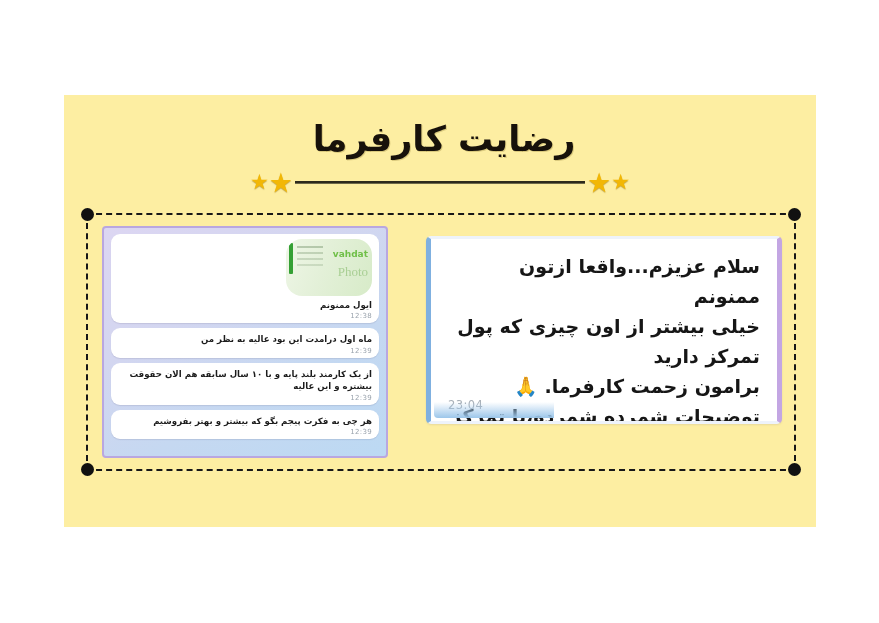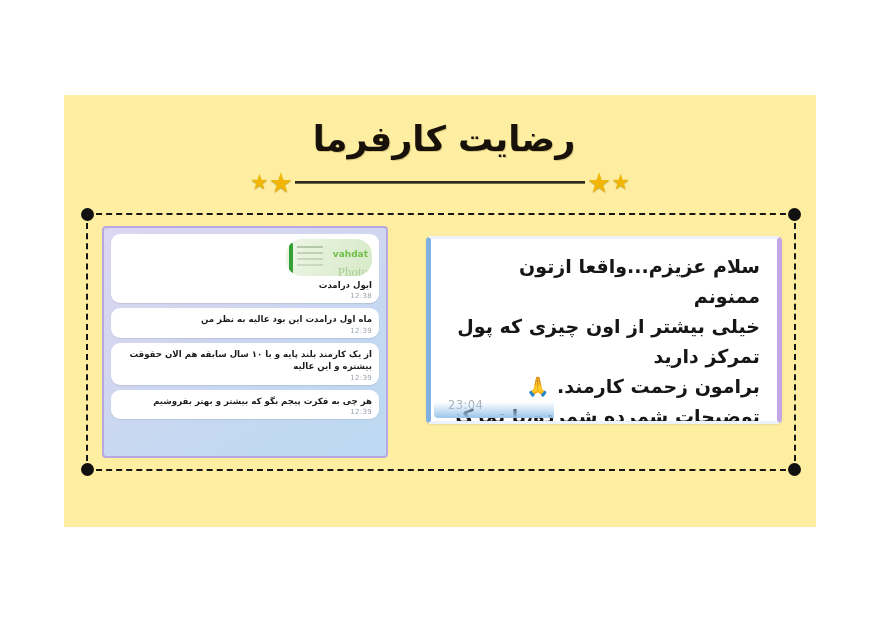--- a/index.html
+++ b/index.html
@@ -150,21 +150,21 @@
     color: #9aa3ad;
     text-align: right;
     direction: ltr;
     margin-top: 1px;
     letter-spacing: 0.3px;
   }
 
   
   .photo-preview {
     width: 86px;
-    height: 37px;
+    height: 57px;
     border-radius: 16px;
     background: linear-gradient(110deg, #eef6e6 0%, #e3f0d8 45%, #d7ebc8 100%);
     position: relative;
     overflow: hidden;
     margin-bottom: 3px;
   }
   .photo-preview .green-bar {
     position: absolute;
     left: 3px; top: 4px;
     width: 4px; height: 31px;
@@ -293,21 +293,21 @@
 
         <div class="bubble">
           <div class="photo-preview">
             <span class="green-bar"></span>
             <span class="doc-lines"></span>
             <span class="pv-label">
               <span class="pv-name">vahdat</span><br>
               <span class="pv-sub">Photo</span>
             </span>
           </div>
-          <div class="btext">ایول درامدت</div>
+          <div class="btext">ایول ممنونم</div>
           <div class="btime">12:38</div>
         </div>
 
         <div class="bubble">
           <div class="btext">ماه اول درامدت این بود عالیه به نظر من</div>
           <div class="btime">12:39</div>
         </div>
 
         <div class="bubble">
           <div class="btext">از یک کارمند بلند پایه و با ۱۰ سال سابقه هم الان حقوقت بیشتره و این عالیه</div>
@@ -319,21 +319,21 @@
           <div class="btime">12:39</div>
         </div>
 
       </div>
     </div>
 
     <div class="testimonial-panel">
       <div class="testimonial-inner">
         <div class="tm-line">سلام عزیزم...واقعا ازتون ممنونم</div>
         <div class="tm-line">خیلی بیشتر از اون چیزی که پول تمرکز دارید</div>
-        <div class="tm-line">برامون زحمت کارمند. 🙏</div>
+        <div class="tm-line">برامون زحمت کارفرما. 🙏</div>
         <div class="tm-line">توضیحات شمرده شمرده،با تمرکز و راهنمایی</div>
         <div class="tm-time">23:04</div>
         <span class="tm-wave"></span>
       </div>
     </div>
 
   </div>
 </div>
 
 </body></html>

